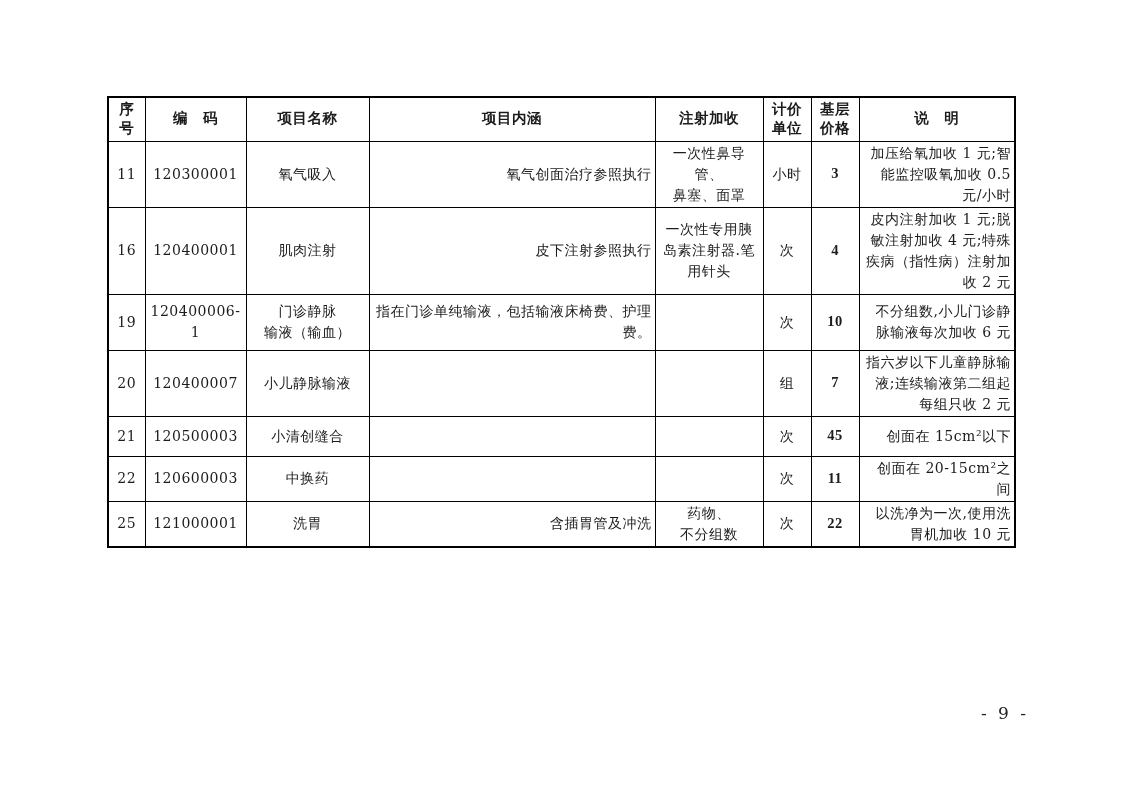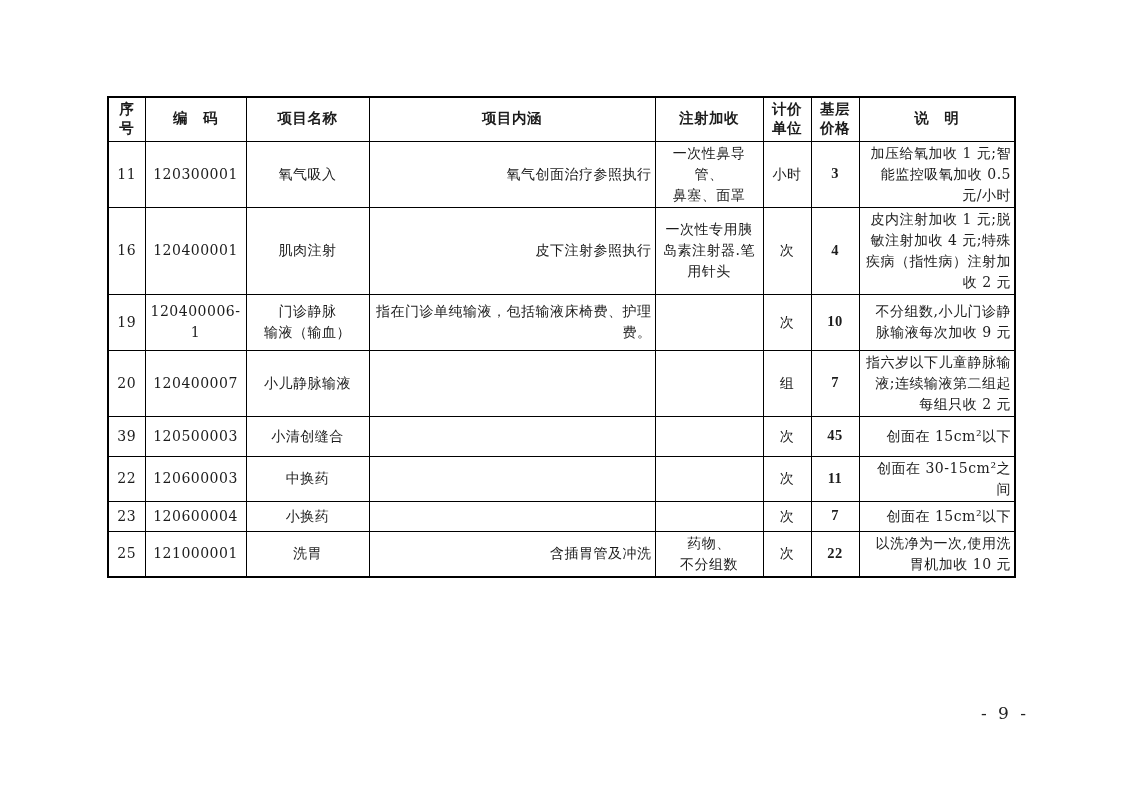--- a/index.html
+++ b/index.html
@@ -88,66 +88,56 @@
 
     <tr style="height:56px">
       <td>19</td>
       <td>120400006-1</td>
       <td>门诊静脉
 输液（输血）</td>
       <td class="left">指在门诊单纯输液，包括输液床椅费、护理费。</td>
       <td></td>
       <td>次</td>
       <td class="price">10</td>
-      <td class="left">不分组数,小儿门诊静脉输液每次加收 9 元</td>
+      <td class="left">不分组数,小儿门诊静脉输液每次加收 6 元</td>
     </tr>
 
     <tr style="height:65px">
       <td>20</td>
       <td>120400007</td>
       <td>小儿静脉输液</td>
       <td class="left"></td>
       <td></td>
       <td>组</td>
       <td class="price">7</td>
       <td class="left">指六岁以下儿童静脉输液;连续输液第二组起每组只收 2 元</td>
     </tr>
 
     <tr style="height:40px">
-      <td>39</td>
+      <td>21</td>
       <td>120500003</td>
       <td>小清创缝合</td>
       <td class="left"></td>
       <td></td>
       <td>次</td>
       <td class="price">45</td>
       <td class="left">创面在 15cm²以下</td>
     </tr>
 
     <tr style="height:30px">
       <td>22</td>
       <td>120600003</td>
       <td>中换药</td>
       <td class="left"></td>
       <td></td>
       <td>次</td>
       <td class="price">11</td>
-      <td class="left">创面在 30-15cm²之间</td>
+      <td class="left">创面在 20-15cm²之间</td>
     </tr>
 
-    <tr style="height:30px">
-      <td>23</td>
-      <td>120600004</td>
-      <td>小换药</td>
-      <td class="left"></td>
-      <td></td>
-      <td>次</td>
-      <td class="price">7</td>
-      <td class="left">创面在 15cm²以下</td>
-    </tr>
 
 
     <tr style="height:40px">
       <td>25</td>
       <td>121000001</td>
       <td>洗胃</td>
       <td class="left">含插胃管及冲洗</td>
       <td>药物、
 不分组数</td>
       <td>次</td>

